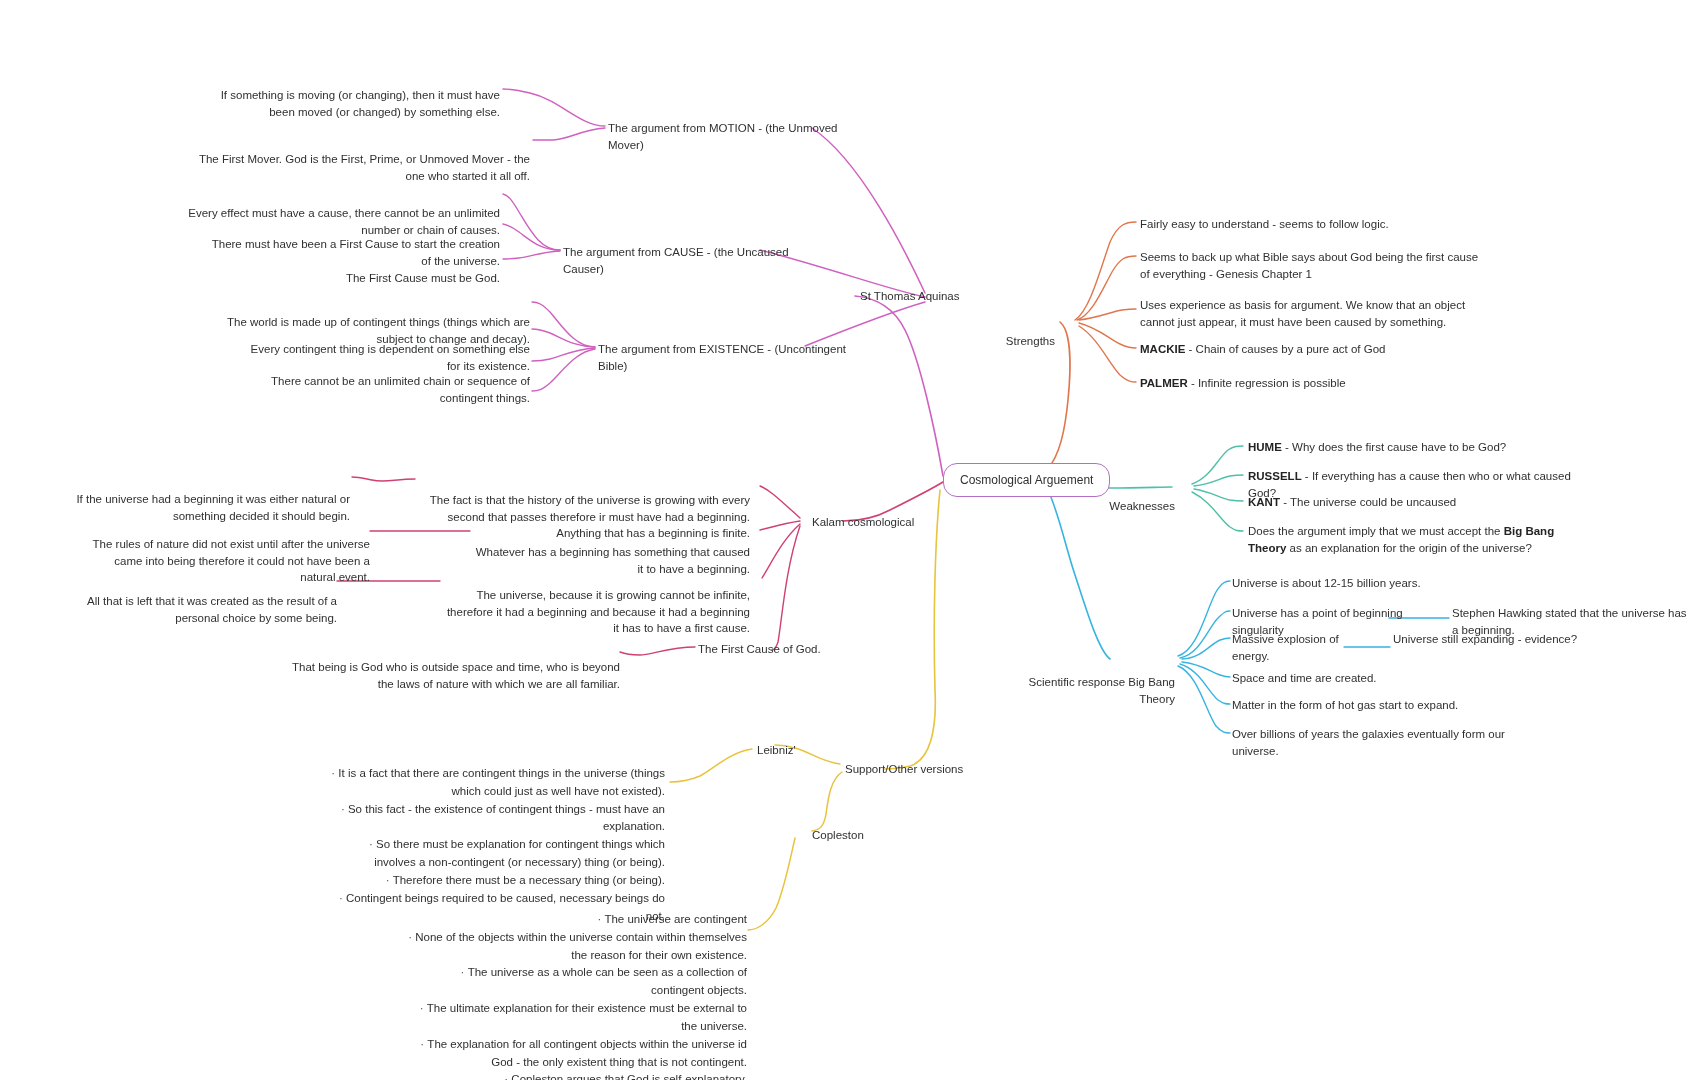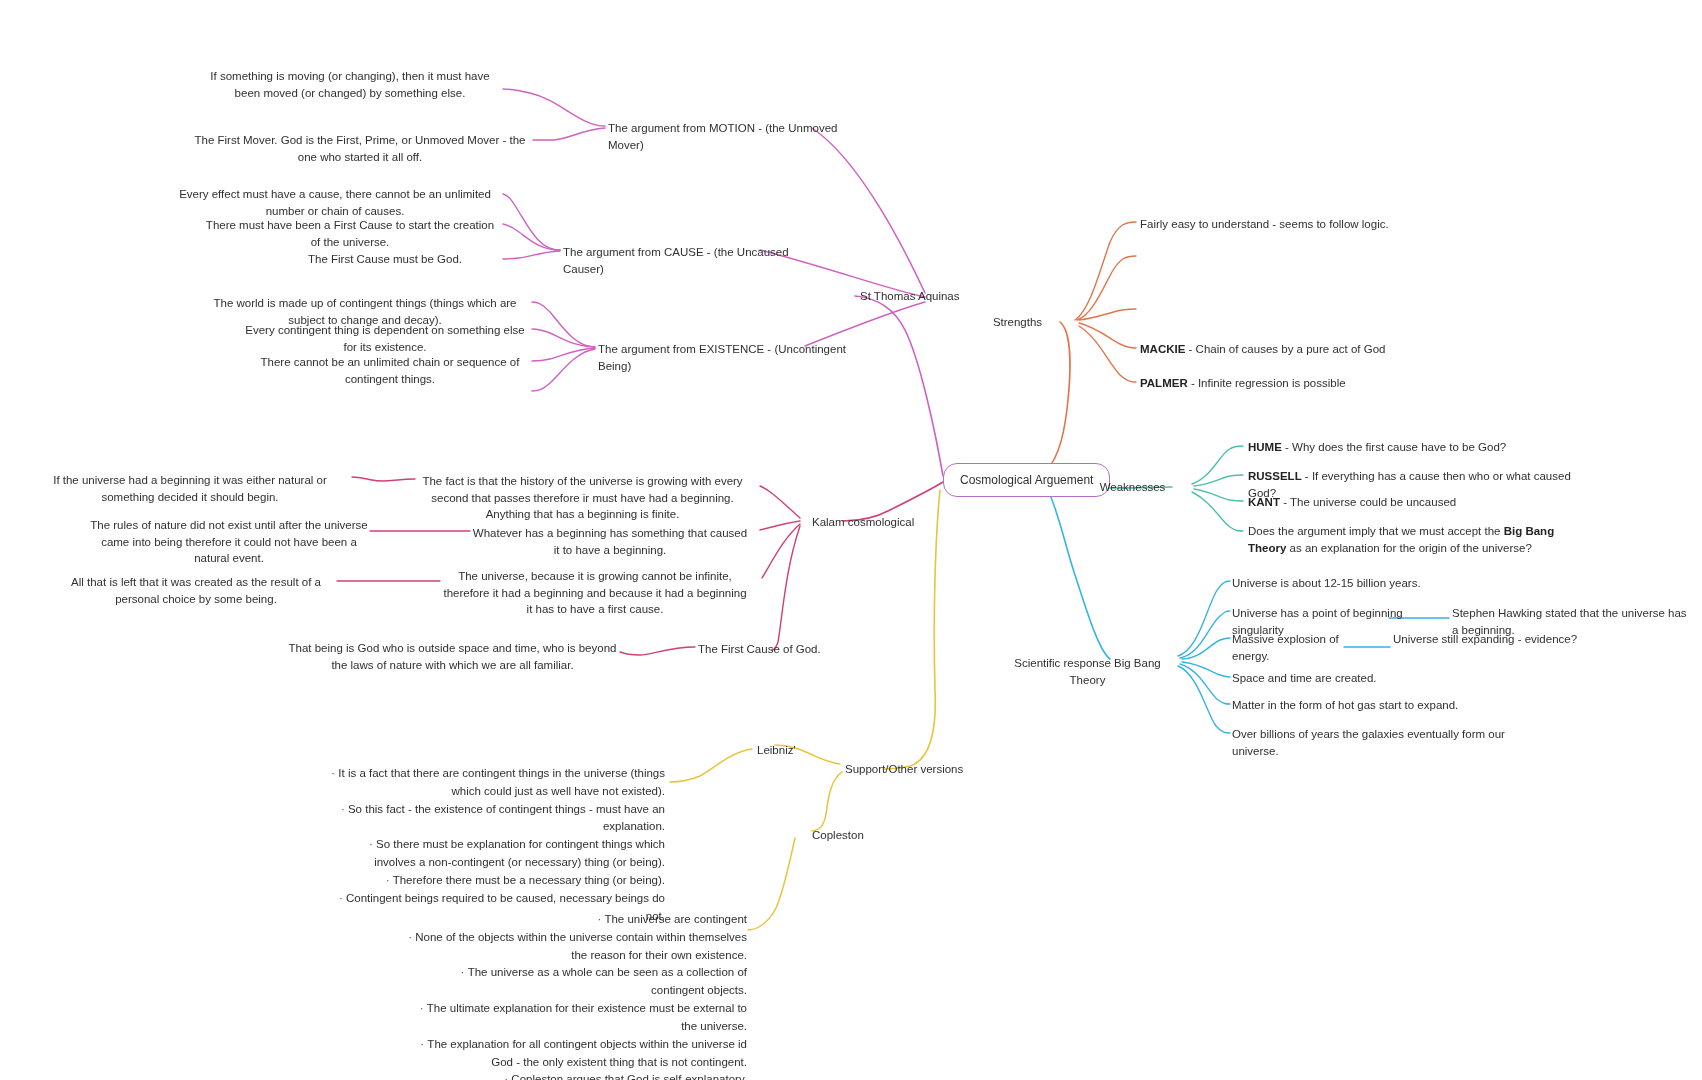--- a/index.html
+++ b/index.html
@@ -26,21 +26,21 @@
     height: 1080px;
     pointer-events: none;
   }
   .node {
     position: absolute;
     font-size: 11.5px;
     line-height: 1.45;
     color: #2f3031;
     white-space: normal;
   }
-  .node.r  { text-align: center; }
+  .node.r  { text-align: right; margin-top: 19px; }
   .node.l  { text-align: left; }
 
   .central {
     position: absolute;
     border: 1.6px solid #b36fc4;
     border-radius: 14px;
     background: #ffffff;
     color: #2f3031;
     font-size: 12px;
     padding: 9px 16px;
@@ -148,21 +148,21 @@
 
   <div class="node l" style="left:608px; top:120px; width:240px;">The argument from MOTION - (the Unmoved Mover)</div>
   <div class="node r" style="left:200px; top:68px; width:300px;">If something is moving (or changing), then it must have been moved (or changed) by something else.</div>
   <div class="node r" style="left:190px; top:132px; width:340px;">The First Mover. God is the First, Prime, or Unmoved Mover - the one who started it all off.</div>
 
   <div class="node l" style="left:563px; top:244px; width:250px;">The argument from CAUSE - (the Uncaused Causer)</div>
   <div class="node r" style="left:170px; top:186px; width:330px;">Every effect must have a cause, there cannot be an unlimited number or chain of causes.</div>
   <div class="node r" style="left:200px; top:217px; width:300px;">There must have been a First Cause to start the creation of the universe.</div>
   <div class="node r" style="left:270px; top:251px; width:230px;">The First Cause must be God.</div>
 
-  <div class="node l" style="left:598px; top:341px; width:260px;">The argument from EXISTENCE - (Uncontingent Being)</div>
+  <div class="node l" style="left:598px; top:341px; width:260px;">The argument from EXISTENCE - (Uncontingent Bible)</div>
   <div class="node r" style="left:200px; top:295px; width:330px;">The world is made up of contingent things (things which are subject to change and decay).</div>
   <div class="node r" style="left:240px; top:322px; width:290px;">Every contingent thing is dependent on something else for its existence.</div>
   <div class="node r" style="left:250px; top:354px; width:280px;">There cannot be an unlimited chain or sequence of contingent things.</div>
 
   <div class="node l" style="left:812px; top:514px; width:150px;">Kalam cosmological</div>
 
   <div class="node r" style="left:415px; top:473px; width:335px;">The fact is that the history of the universe is growing with every second that passes therefore ir must have had a beginning. Anything that has a beginning is finite.</div>
   <div class="node r" style="left:30px; top:472px; width:320px;">If the universe had a beginning it was either natural or something decided it should begin.</div>
 
   <div class="node r" style="left:470px; top:525px; width:280px;">Whatever has a beginning has something that caused it to have a beginning.</div>
@@ -170,20 +170,22 @@
 
   <div class="node r" style="left:440px; top:568px; width:310px;">The universe, because it is growing cannot be infinite, therefore it had a beginning and because it had a beginning it has to have a first cause.</div>
   <div class="node r" style="left:55px; top:574px; width:282px;">All that is left that it was created as the result of a personal choice by some being.</div>
 
   <div class="node l" style="left:698px; top:641px; width:160px;">The First Cause of God.</div>
   <div class="node r" style="left:285px; top:640px; width:335px;">That being is God who is outside space and time, who is beyond the laws of nature with which we are all familiar.</div>
 
   <div class="node r" style="left:980px; top:314px; width:75px;">Strengths</div>
 
   <div class="node l" style="left:1140px; top:216px; width:340px;">Fairly easy to understand - seems to follow logic.</div>
+  <div class="node l" style="left:1140px; top:249px; width:340px;">Seems to back up what Bible says about God being the first cause of everything - Genesis Chapter 1</div>
+  <div class="node l" style="left:1140px; top:297px; width:340px;">Uses experience as basis for argument. We know that an object cannot just appear, it must have been caused by something.</div>
   <div class="node l" style="left:1140px; top:341px; width:340px;"><b>MACKIE</b><span> - Chain of causes by a pure act of God</span></div>
   <div class="node l" style="left:1140px; top:375px; width:340px;"><b>PALMER</b><span> - Infinite regression is possible</span></div>
 
   <div class="node r" style="left:1090px; top:479px; width:85px;">Weaknesses</div>
 
   <div class="node l" style="left:1248px; top:439px; width:320px;"><b>HUME</b><span> - Why does the first cause have to be God?</span></div>
   <div class="node l" style="left:1248px; top:468px; width:330px;"><b>RUSSELL</b><span> - If everything has a cause then who or what caused God?</span></div>
   <div class="node l" style="left:1248px; top:494px; width:320px;"><b>KANT</b><span> - The universe could be uncaused</span></div>
   <div class="node l" style="left:1248px; top:523px; width:320px;"><span id="wk4">Does the argument imply that we must accept the <b>Big Bang Theory</b> as an explanation for the origin of the universe?</span></div>
 

